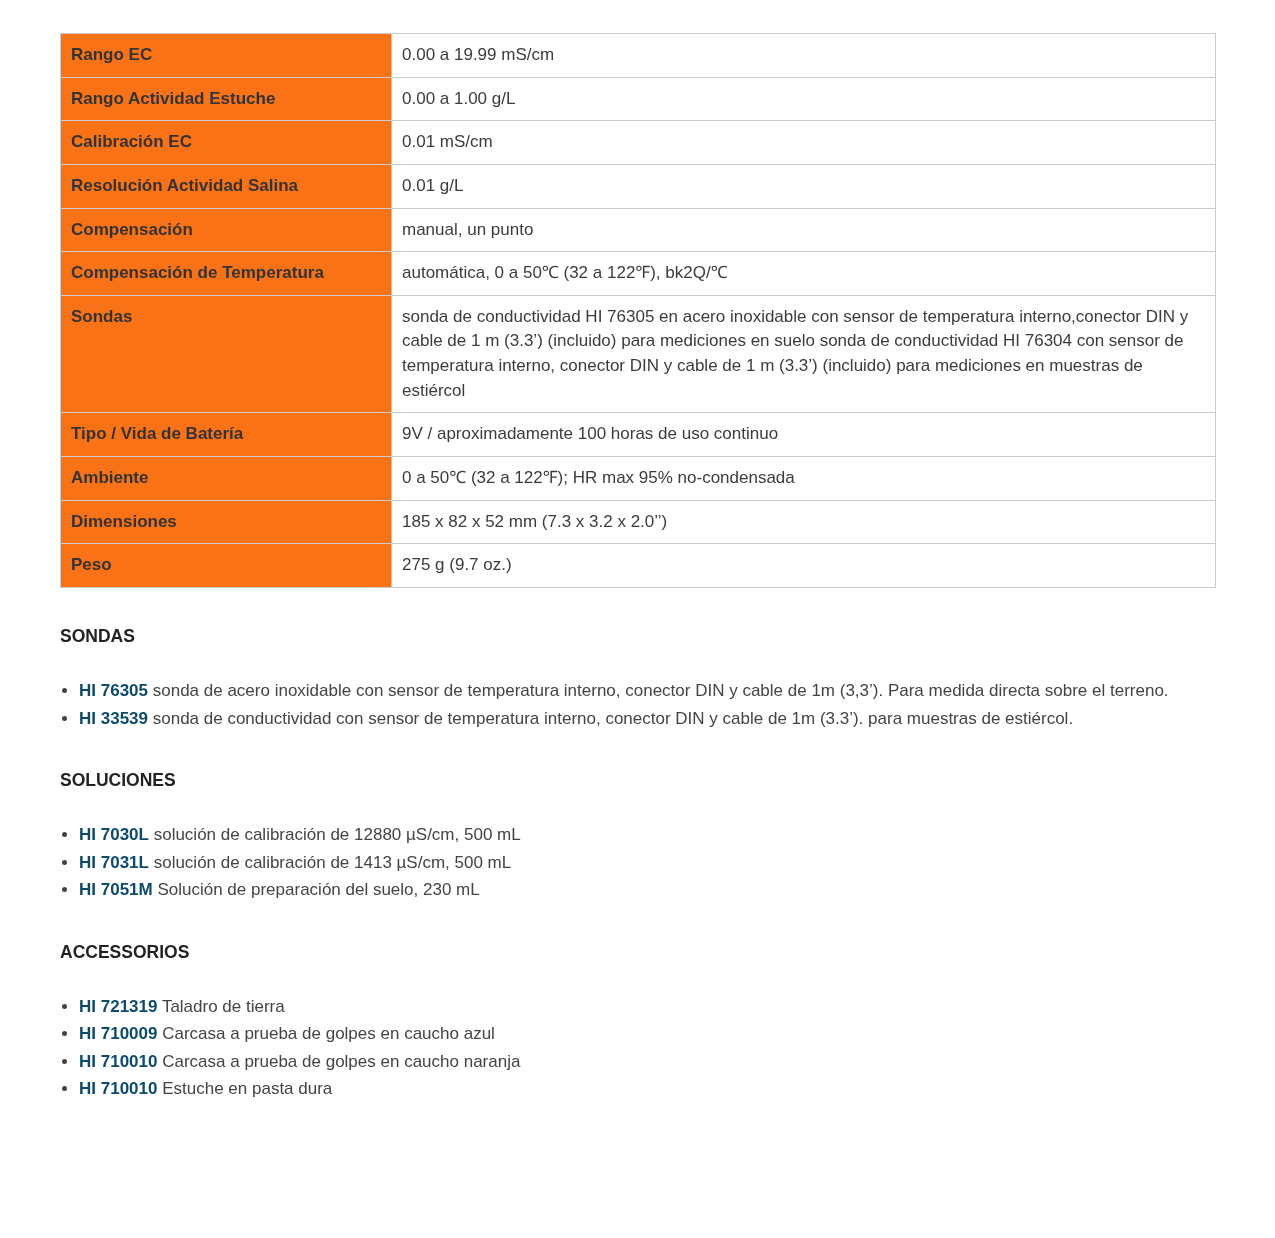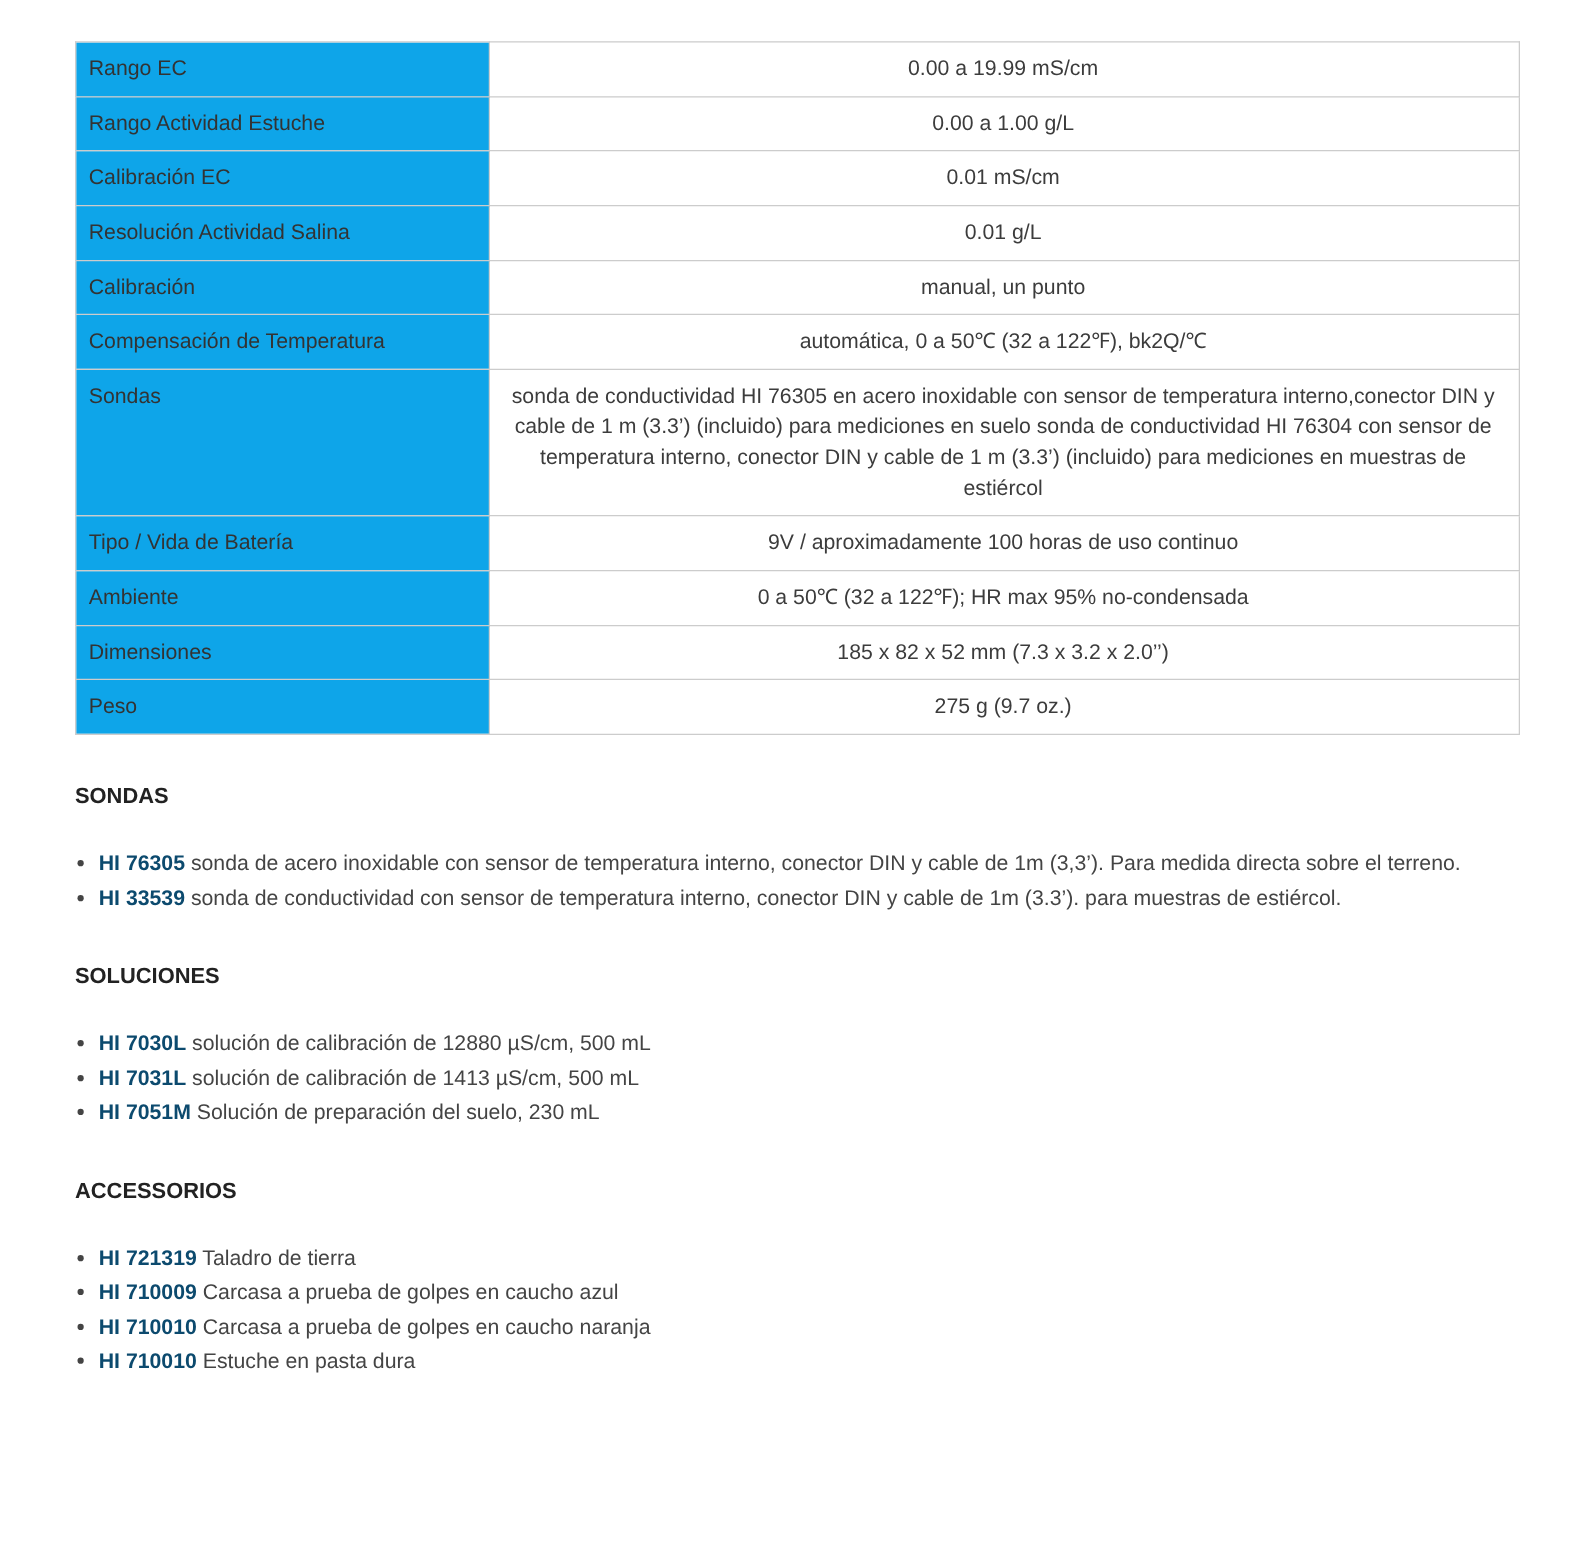--- a/index.html
+++ b/index.html
@@ -21,29 +21,28 @@
   }
   table.spec td {
     border: 1px solid #cccccc;
     font-size: 17px;
     line-height: 1.45;
     padding: 9px 12px 9px 10px;
     vertical-align: top;
     word-wrap: break-word;
   }
   table.spec td.label {
-    background: #0ea5e9;
-    font-weight: normal;
+    background: #f97316;
+    font-weight: bold;
     width: 308px;
     color: #333333;
   }
   table.spec td.value {
     color: #3c3c3c;
     width: auto;
-    text-align: center;
   }
 
   
   .acc-title {
     font-size: 29px;
     font-weight: bold;
     color: #1667c1;
     margin: 36px 0 0 0;
     line-height: 1.1;
   }
@@ -90,21 +89,21 @@
     <td class="value">0.01 mS/cm</td>
   </tr>
 
   <tr>
     <td class="label">Resolución Actividad Salina</td>
     <td class="value">0.01 g/L</td>
   </tr>
 
 
   <tr>
-    <td class="label">Calibración</td>
+    <td class="label">Compensación</td>
     <td class="value">manual, un punto</td>
   </tr>
 
   <tr>
     <td class="label">Compensación de Temperatura</td>
     <td class="value">automática, 0 a 50℃ (32 a 122℉), bk2Q/℃</td>
   </tr>
 
   <tr>
     <td class="label">Sondas</td>

